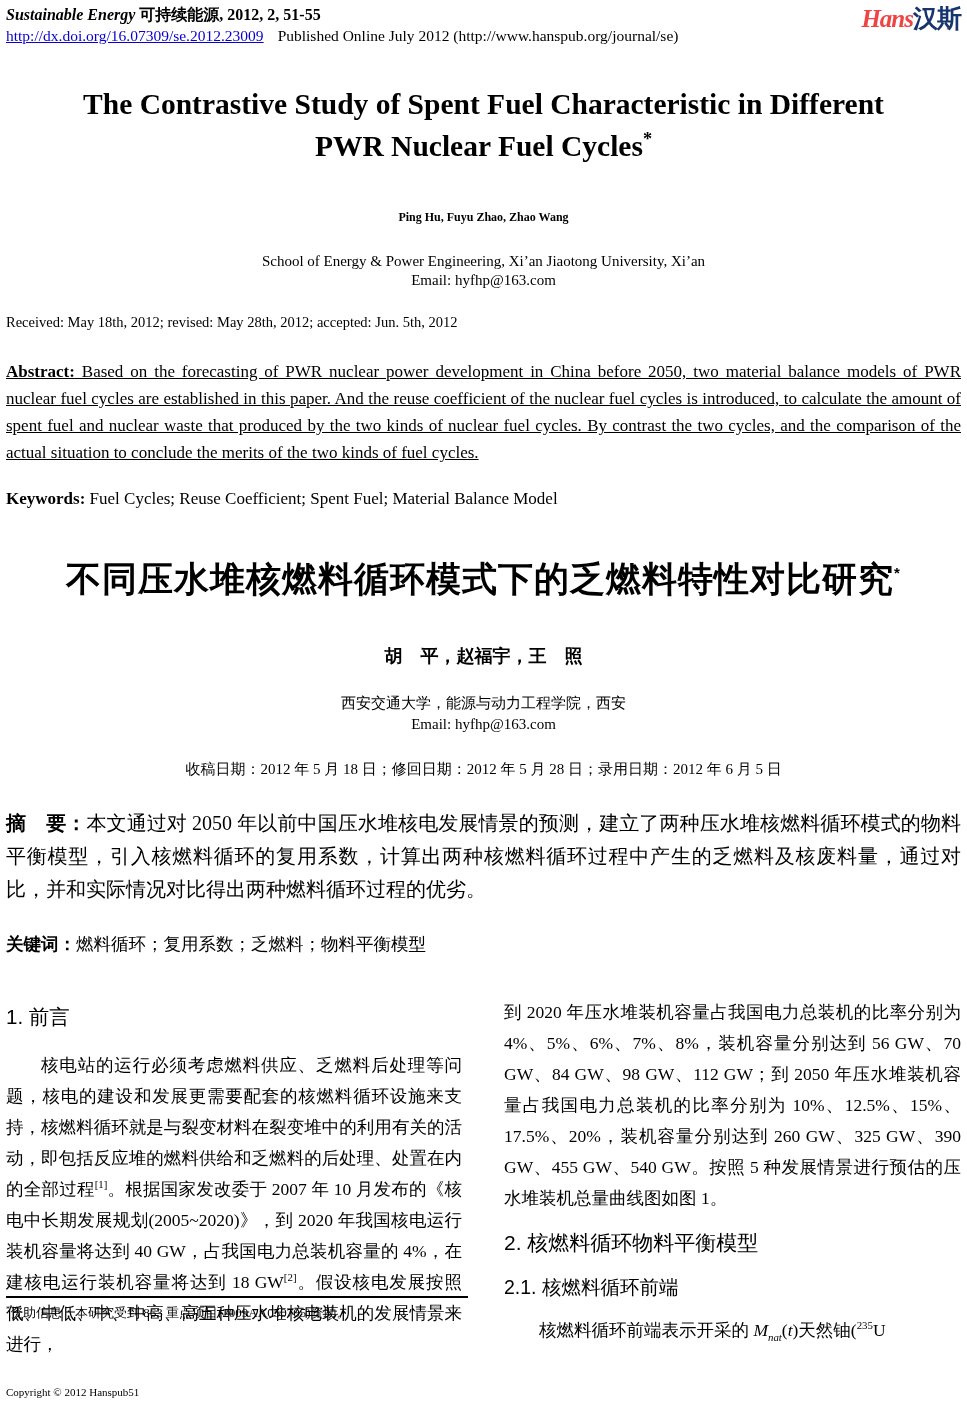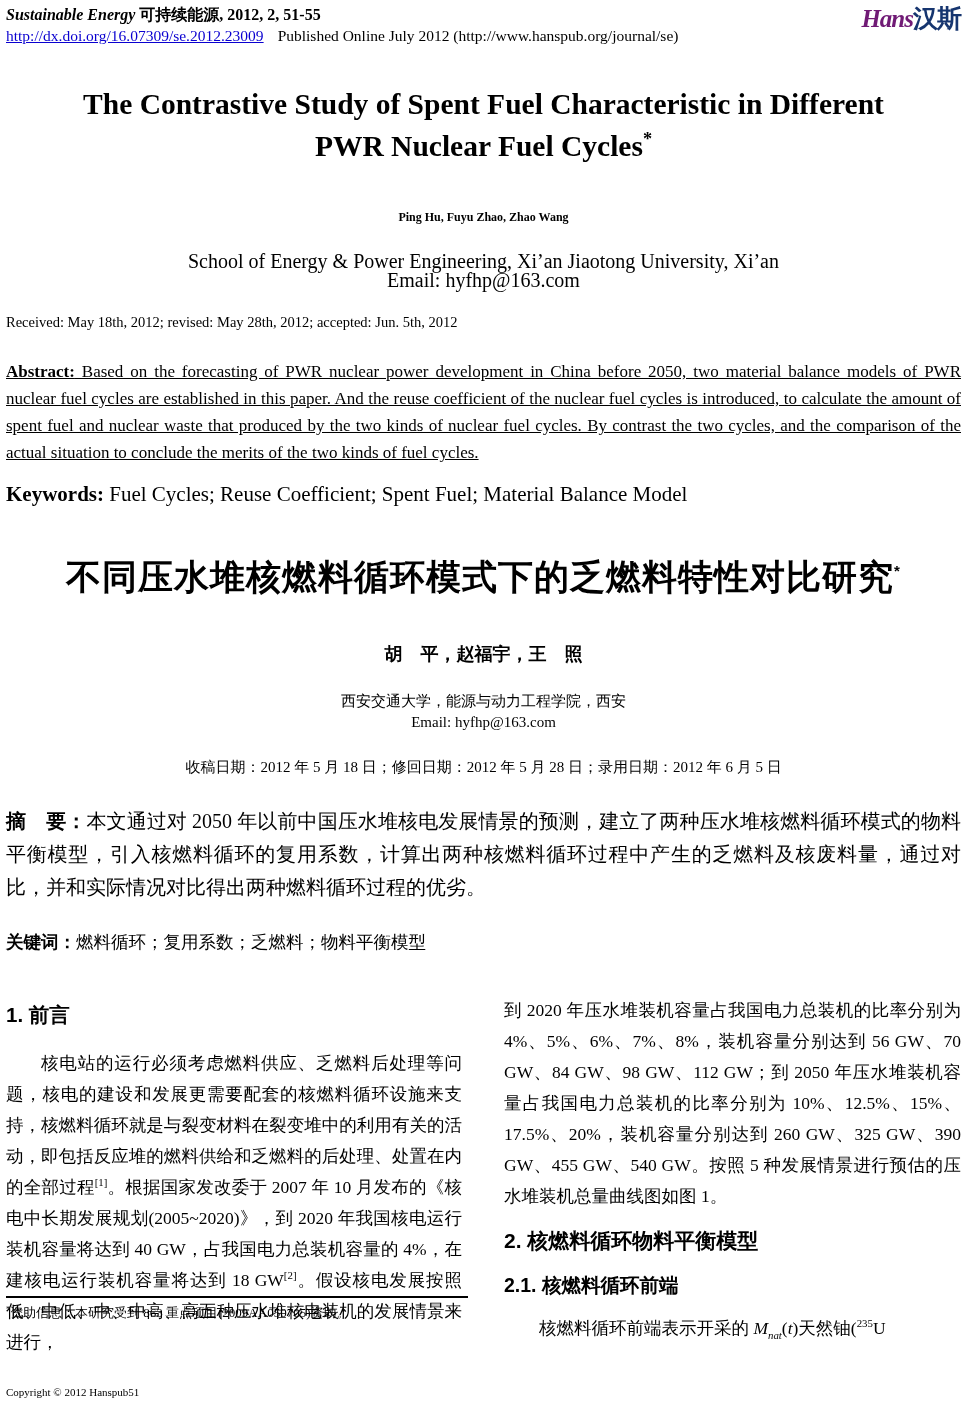--- a/index.html
+++ b/index.html
@@ -33,25 +33,25 @@
   
   .en-title {
     margin: 37px auto 0 auto;
     max-width: 840px;
     text-align: center;
     font-size: 29.5px;
     font-weight: bold;
     line-height: 42px;
   }
   .en-authors { text-align: center; font-size: 12px; font-weight: bold; margin-top: 43px; }
-  .en-affil { text-align: center; font-size: 20px; margin-top: 27px; line-height: 19px; }
+  .en-affil { text-align: center; font-size: 15px; margin-top: 27px; line-height: 19px; }
   .en-received { text-align: left; font-size: 14.5px; margin-top: 24px; }
   .en-abstract { margin-top: 27px; font-size: 17px; line-height: 27px; text-align: justify; text-decoration: underline; }
   .en-abstract .lbl { font-weight: bold; }
-  .en-keywords { margin-top: 16px; font-size: 21px; }
+  .en-keywords { margin-top: 23px; font-size: 17px; }
   .en-keywords .lbl { font-weight: bold; }
 
   
   .cn-title {
     text-align: center;
     margin-top: 47px;
     font-family: "Liberation Sans", "DejaVu Sans", sans-serif;
     font-size: 35px;
     font-weight: bold;
     letter-spacing: 1px;
@@ -63,21 +63,21 @@
   .cn-abstract { margin-top: 28px; font-size: 20px; line-height: 33px; text-align: justify; }
   .cn-lbl { font-family: "Liberation Sans", "DejaVu Sans", sans-serif; font-weight: bold; }
   .cn-keywords { margin-top: 26px; font-size: 17.5px; }
 
   
   .body-cols { display: flex; margin-top: 41px; gap: 42px; }
   .col { width: 457px; font-size: 17.5px; line-height: 31px; text-align: justify; }
   .col-right { width: 458px; }
   .sec-h {
     font-family: "Liberation Sans", "DejaVu Sans", sans-serif;
-    font-weight: bold;
+    font-weight: normal;
     font-size: 20.5px;
     text-align: left;
     line-height: 28px;
   }
   .h-1 { margin: 6px 0 19px 0; }
   .h-2 { margin: 15px 0 16px 0; font-size: 21px; }
   .h-21 { margin: 14px 0 14px 0; font-size: 19.5px; }
   .indent { text-indent: 2em; }
 
   
@@ -106,21 +106,21 @@
 </head>
 <body>
 
 <div class="page">
 
   <div class="header">
     <div class="header-left">
       <div class="journal-line"><span class="jtitle">Sustainable Energy</span><span> 可持续能源, 2012, 2, 51-55</span></div>
       <div class="doi-line"><a class="doi-link" href="#">http://dx.doi.org/16.07309/se.2012.23009</a><span class="pub-info">Published Online July 2012 (http://www.hanspub.org/journal/se)</span></div>
     </div>
-    <div class="logo"><span class="hans" style="color: #701a75;">Hans</span><span class="hanscn" style="color: rgb(22, 53, 111);">汉斯</span></div>
+    <div class="logo"><span class="hans" style="color: #ef4444;">Hans</span><span class="hanscn" style="color: rgb(22, 53, 111);">汉斯</span></div>
   </div>
 
   <div class="en-title"><span>The Contrastive Study of Spent Fuel Characteristic in Different PWR Nuclear Fuel Cycles</span><sup>*</sup></div>
 
   <div class="en-authors">Ping Hu, Fuyu Zhao, Zhao Wang</div>
 
   <div class="en-affil">
     <div>School of Energy &amp; Power Engineering, Xi’an Jiaotong University, Xi’an</div>
     <div>Email: hyfhp@163.com</div>
   </div>

